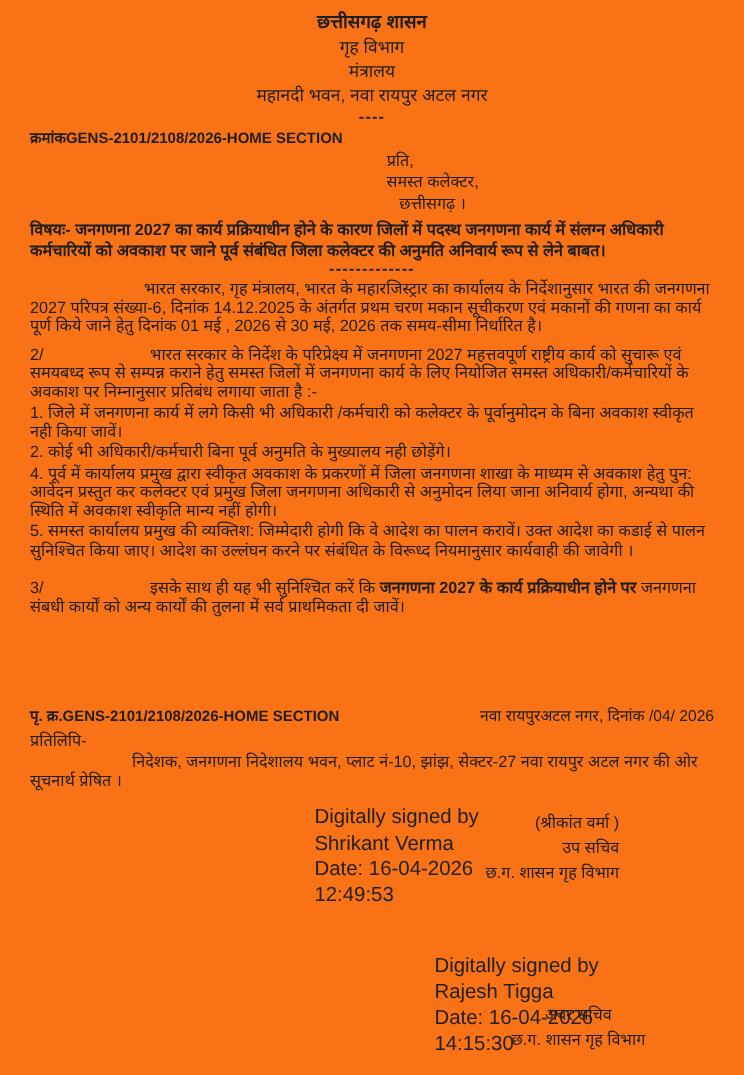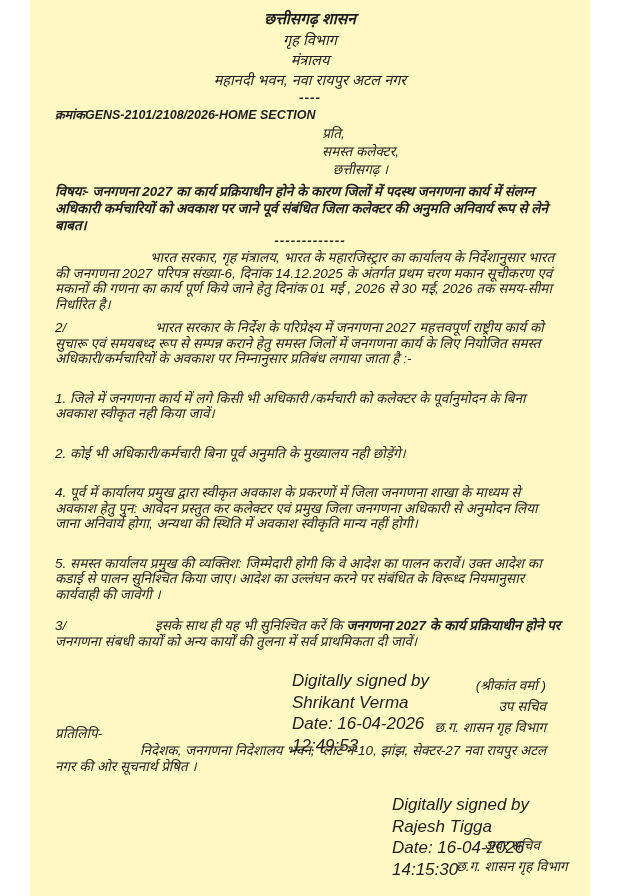--- a/index.html
+++ b/index.html
@@ -1,28 +1,27 @@
 <!DOCTYPE html>
 <html><head>
 <meta charset="utf-8">
 <style>
   * { margin:0; padding:0; box-sizing:border-box; }
   html,body { background:#ffffff; }
   .page {
     position:relative;
-    width:560px; height:896px;
+    width:620px; height:896px;
     margin:0 auto;
-    background:#fef9c3;
+    background:#f97316;
     color:#1e1e1e;
     font-family:"Liberation Sans", sans-serif;
     font-size:13.5px;
     line-height:15.5px;
     padding:8px 25px 0 25px;
     overflow:hidden;
-    font-style:italic;
   }
   .center { text-align:center; }
   .hdr1 { font-size:15.5px; line-height:22px; font-weight:600; }
   .hdr  { font-size:14.5px; line-height:20px; font-weight:500; }
   .hdr4 { font-size:14.5px; line-height:21px; font-weight:500; }
   .dashes { line-height:14px; font-weight:bold; letter-spacing:1px; }
   .refline {
     display:flex; justify-content:space-between;
     font-size:13px; line-height:20px; white-space:nowrap;
   }
@@ -31,21 +30,21 @@
   .toblock div { line-height:18px;text-align:center; }
   .to-salutation { padding-left:47px; }
   .to-line { padding-left:101px; }
   .subject { font-weight:bold; margin-top:4px; line-height:17px; }
   .para { margin-top:8px; }
   .para1 { text-indent:95px; margin-top:2px; }
   .numbered { position:relative; text-indent:100px; }
   .numbered .pnum {
     position:absolute; left:0; top:0; text-indent:0;
   }
-  .point { margin-top:24px; }
+  .point { margin-top:2px; }
   .para3 { margin-top:16px; }
   .b { font-weight:bold; }
   .spacer1 { height:74px; }
   .copyblock .copylabel { line-height:18px; margin-top:2px; }
   .copybody { text-indent:85px; line-height:15.5px; }
   .digsig {
     position:absolute;
     font-family:"Liberation Sans", sans-serif;
     font-size:17px; line-height:21.5px;
     color:#212121; white-space:nowrap;
@@ -99,20 +98,24 @@
   <p class="point">4. पूर्व में कार्यालय प्रमुख द्वारा स्वीकृत अवकाश के प्रकरणों  में जिला जनगणना शाखा के माध्यम से अवकाश हेतु पुन: आवेदन प्रस्तुत कर कलेक्टर एवं प्रमुख जिला जनगणना अधिकारी से अनुमोदन लिया जाना अनिवार्य होगा, अन्यथा की स्थिति में अवकाश स्वीकृति मान्य नहीं होगी।</p>
   <p class="point">5.  समस्त कार्यालय प्रमुख की व्यक्तिश: जिम्मेदारी होगी कि वे आदेश का पालन करावें। उक्त आदेश का कडाई से पालन सुनिश्चित किया जाए। आदेश का उल्लंघन करने पर संबंधित के विरूध्द नियमानुसार कार्यवाही की जावेगी ।</p>
 
   <p class="para numbered para3">
     <span class="pnum">3/</span>
     <span>इसके साथ ही यह भी सुनिश्चित करें कि </span><span class="b">जनगणना 2027 के कार्य प्रक्रियाधीन होने पर</span><span> जनगणना संबधी कार्यों को अन्य कार्यों की तुलना में सर्व प्राथमिकता दी जावें।</span>
   </p>
 
   <div class="spacer1"></div>
 
+  <div class="refline">
+    <span class="refnum">पृ. क्र.GENS-2101/2108/2026-HOME SECTION</span>
+    <span class="refplace">नवा रायपुरअटल नगर, दिनांक   /04/ 2026</span>
+  </div>
 
   <div class="copyblock">
     <div class="copylabel">प्रतिलिपि-</div>
     <div class="copybody">निदेशक, जनगणना निदेशालय भवन, प्लाट नं-10, झांझ, सेक्टर-27 नवा रायपुर अटल नगर की ओर सूचनार्थ प्रेषित ।</div>
   </div>
 
   <div class="digsig sig1-en">
     <div>Digitally signed by</div>
     <div>Shrikant Verma</div>
     <div>Date: 16-04-2026</div>

